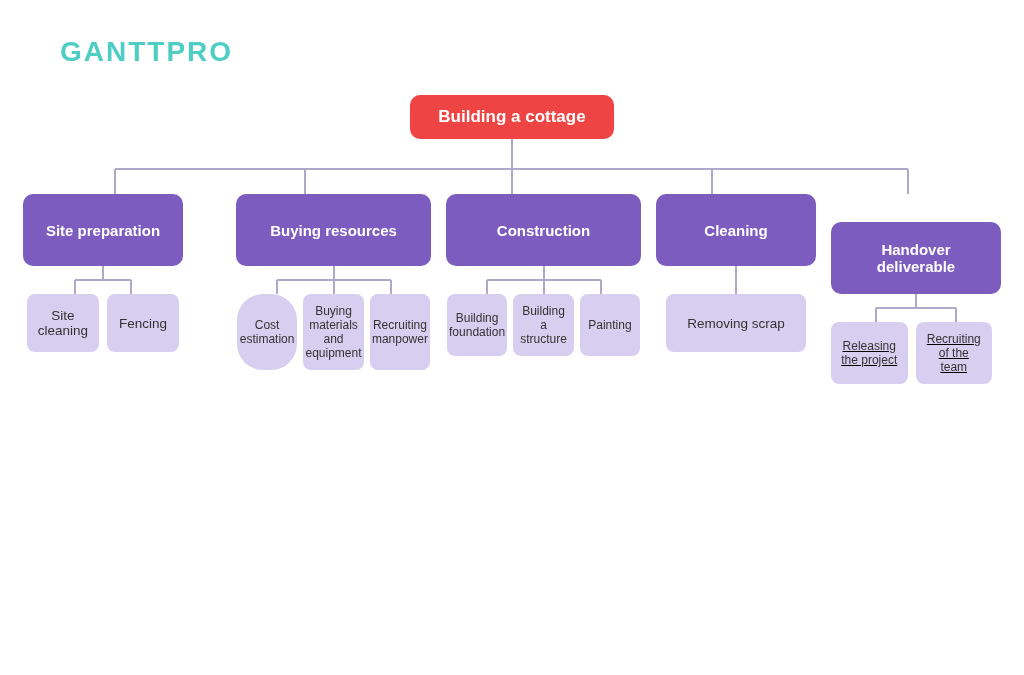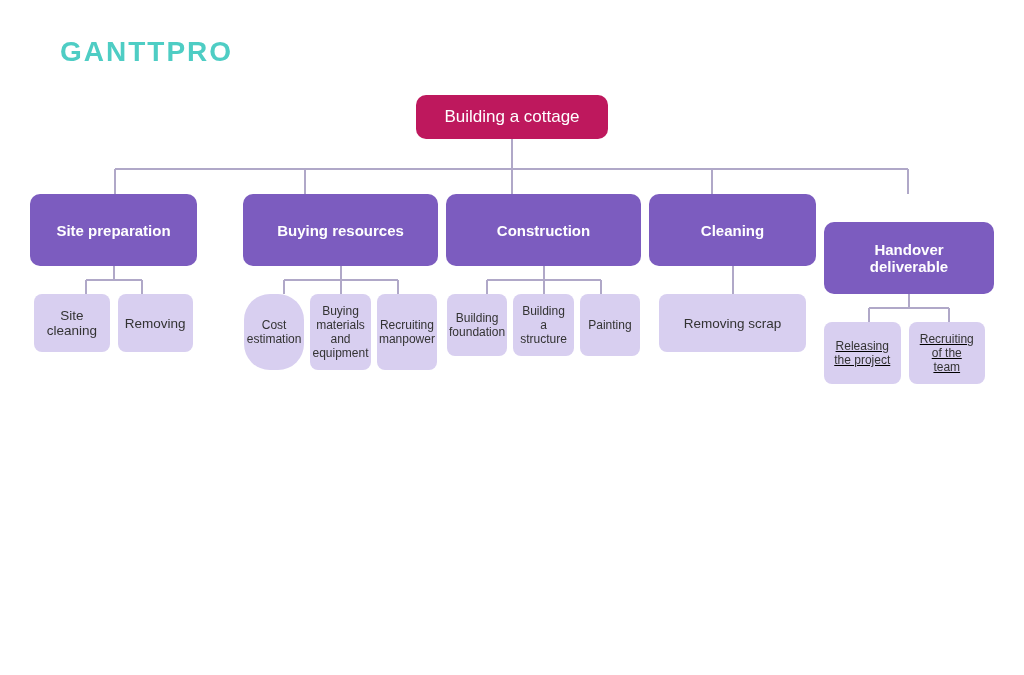--- a/index.html
+++ b/index.html
@@ -29,38 +29,38 @@
       left: 0;
       right: 0;
       bottom: 10px;
       display: flex;
       flex-direction: column;
       align-items: center;
     }
 
     
     .root-node {
-      background: #be185d;
+      background: #ef4444;
       color: #ffffff;
       border-radius: 10px;
       padding: 12px 28px;
       font-size: 17px;
-      font-weight: 400;
+      font-weight: 700;
       text-align: center;
       position: relative;
       z-index: 2;
       white-space: nowrap;
     }
 
     
     .level1-row {
       display: flex;
       justify-content: center;
       align-items: flex-start;
-      gap: 8px;
+      gap: 15px;
       width: 100%;
       padding: 0 30px;
       position: relative;
     }
 
     .column {
       display: flex;
       flex-direction: column;
       align-items: center;
       gap: 0;
@@ -129,21 +129,21 @@
       <div class="node-parent">Site preparation</div>
 
       <svg width="160" height="28">
         <line x1="80" y1="0" x2="80" y2="14" stroke="#b0a8c8" stroke-width="2"></line>
         <line x1="52" y1="14" x2="108" y2="14" stroke="#b0a8c8" stroke-width="2"></line>
         <line x1="52" y1="14" x2="52" y2="28" stroke="#b0a8c8" stroke-width="2"></line>
         <line x1="108" y1="14" x2="108" y2="28" stroke="#b0a8c8" stroke-width="2"></line>
       </svg>
       <div style="display:flex;gap:8px;width:100%;justify-content:center;">
         <div class="node-child" style="width:45%;">Site cleaning</div>
-        <div class="node-child" style="width:45%;">Removing</div>
+        <div class="node-child" style="width:45%;">Fencing</div>
       </div>
     </div>
 
     <div class="column" style="max-width:195px;margin-left:38px;">
       <div class="node-parent">Buying resources</div>
       <svg width="170" height="28">
         <line x1="85" y1="0" x2="85" y2="14" stroke="#b0a8c8" stroke-width="2"></line>
         <line x1="28" y1="14" x2="142" y2="14" stroke="#b0a8c8" stroke-width="2"></line>
         <line x1="28" y1="14" x2="28" y2="28" stroke="#b0a8c8" stroke-width="2"></line>
         <line x1="85" y1="14" x2="85" y2="28" stroke="#b0a8c8" stroke-width="2"></line>

